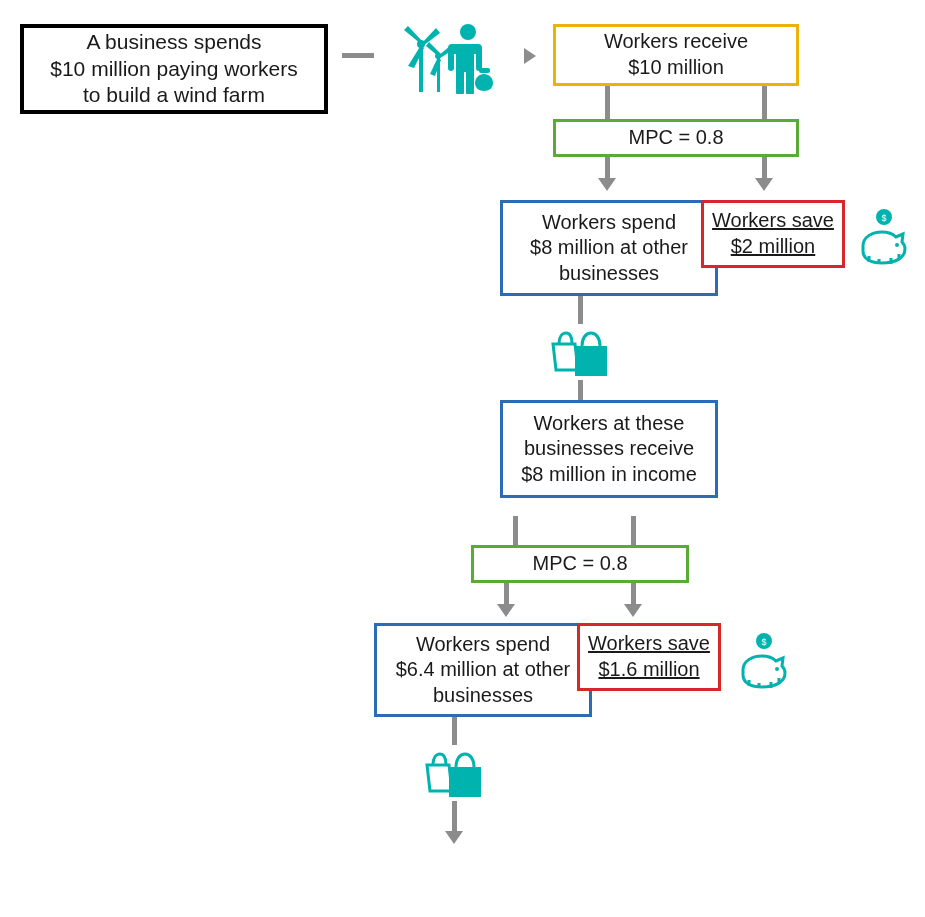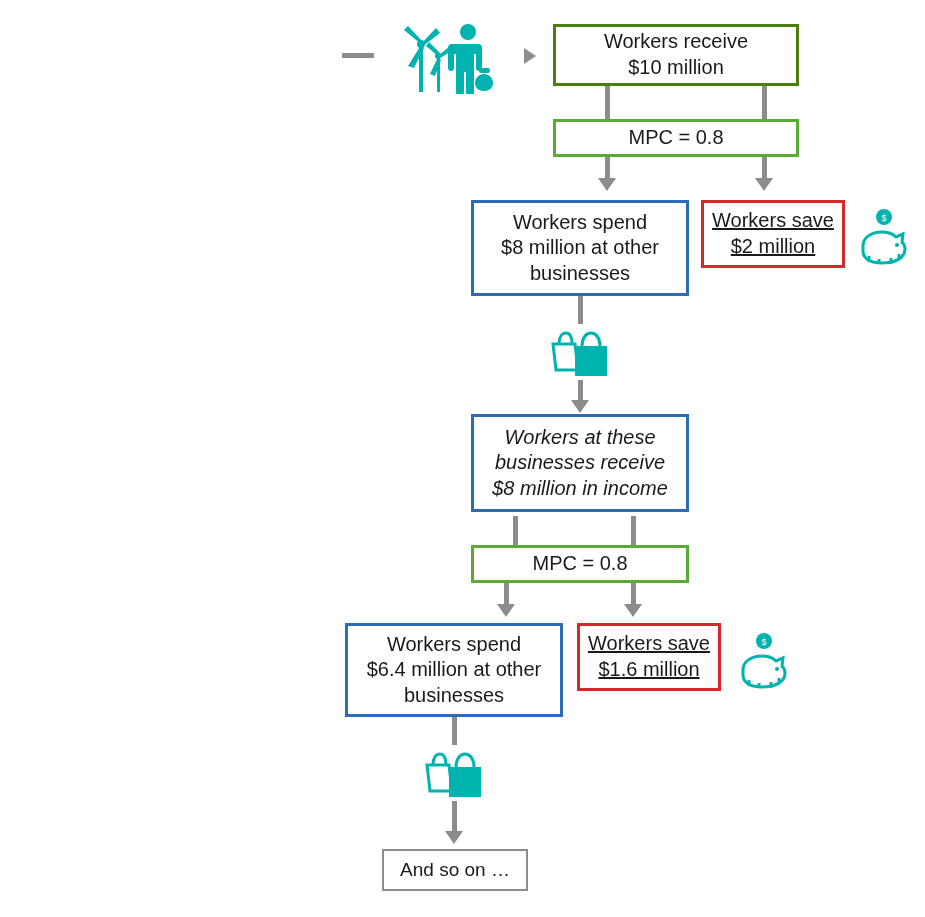--- a/index.html
+++ b/index.html
@@ -27,31 +27,32 @@
     text-align: center;
     line-height: 1.28;
     background: #ffffff;
     white-space: pre-line;
   }
   .box-black {
     border: 4px solid #000000;
     font-size: 21px;
   }
   .box-black-thin {
-    border: 3px solid #4d7c0f;
+    border: 3px solid #eab308;
     font-size: 20px;
   }
   .box-green {
     border: 3px solid #5aab36;
     font-size: 20px;
     text-align: right;
   }
   .box-blue {
     border: 3px solid #2b6cb5;
     font-size: 20px;
+    margin-left: 29px;
   }
   .box-red {
     border: 3px solid #d8272a;
     font-size: 20px;
     text-decoration: underline;
   }
   .box-gray {
     border: 2px solid #8c8c8c;
     font-size: 19px;
   }
@@ -77,20 +78,23 @@
   }
   .icon {
     position: absolute;
   }
 </style>
 </head>
 <body>
 
 <div id="canvas">
 
+  <div class="box box-black" style="left:20px; top:24px; width:308px; height:90px;">A business spends
+$10 million paying workers
+to build a wind farm</div>
 
   <div class="conn" style="left:342px; top:53px; width:32px; height:5px;"></div>
 
   <div class="icon" style="left:392px; top:22px; width:120px; height:72px;">
     <svg width="120" height="72" viewBox="0 0 120 72">
 
       <g fill="#00b3ae">
         <rect x="27" y="22" width="4" height="48"></rect>
         <path d="M29 22 L12 8 L16 4 L31 20 Z"></path>
         <path d="M29 22 L44 6 L48 11 L31 24 Z"></path>
@@ -162,21 +166,21 @@
       <g fill="#00b3ae">
         <rect x="30" y="22" width="32" height="30"></rect>
       </g>
       <path d="M37 22 c0 -8 4 -13 9 -13 c5 0 9 5 9 13" fill="none" stroke="#00b3ae" stroke-width="3"></path>
     </svg>
   </div>
 
   <div class="conn" style="left:578px; top:380px; width:5px; height:22px;"></div>
   <div class="arrow-down" style="left:571px; top:400px;"></div>
 
-  <div class="box box-blue" style="left:471px; top:414px; width:218px; height:98px;font-style:italic;">Workers at these
+  <div class="box box-blue" style="left:471px; top:400px; width:218px; height:98px;">Workers at these
 businesses receive
 $8 million in income</div>
 
   <div class="conn" style="left:513px; top:516px; width:5px; height:29px;"></div>
   <div class="conn" style="left:631px; top:516px; width:5px; height:29px;"></div>
 
   <div class="box box-green" style="left:471px; top:545px; width:218px; height:38px;">MPC = 0.8</div>
 
   <div class="conn" style="left:504px; top:583px; width:5px; height:23px;"></div>
   <div class="arrow-down" style="left:497px; top:604px;"></div>
@@ -214,15 +218,14 @@
       <g fill="#00b3ae">
         <rect x="30" y="22" width="32" height="30"></rect>
       </g>
       <path d="M37 22 c0 -8 4 -13 9 -13 c5 0 9 5 9 13" fill="none" stroke="#00b3ae" stroke-width="3"></path>
     </svg>
   </div>
 
   <div class="conn" style="left:452px; top:801px; width:5px; height:32px;"></div>
   <div class="arrow-down" style="left:445px; top:831px;"></div>
 
-  <div class="box box-gray" style="left:382px; top:849px; width:146px; height:42px;">And so on …</div>
 
 </div>
 
 </body></html>

